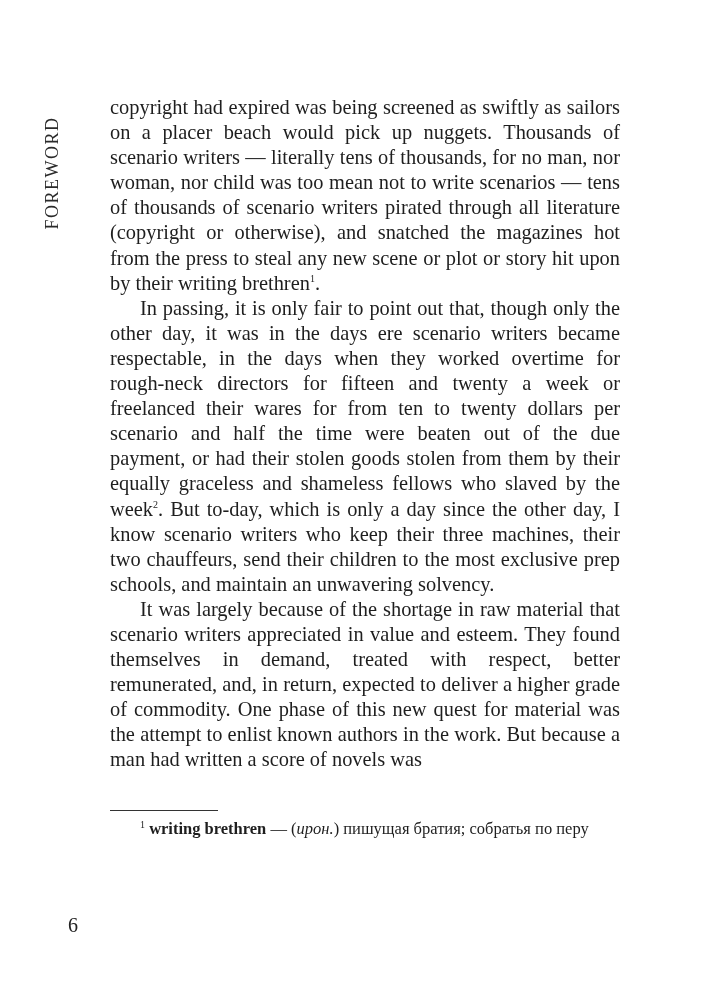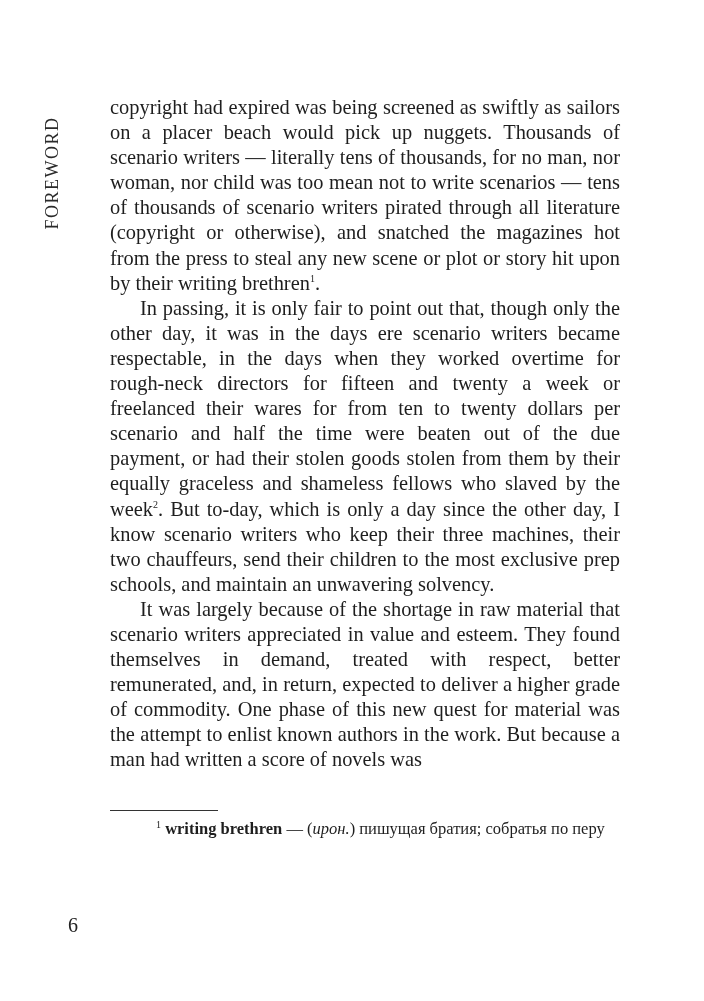--- a/index.html
+++ b/index.html
@@ -13,21 +13,21 @@
     white-space: nowrap; font-size: 18px; letter-spacing: 1.5px; color: #2a2a2a;
   }
   .body-text {
     position: absolute; left: 110px; top: 95px; width: 510px;
     font-size: 20.4px; line-height: 25.1px; text-align: justify;
   }
   .body-text p { margin: 0; font-family: Liberation Serif, serif; }
   .body-text p.indent { text-indent: 30px; }
   sup { font-size: 10px; line-height: 0; vertical-align: super; }
   .fn-rule { position: absolute; left: 110px; top: 810px; width: 108px; height: 1px; background: #333; }
-  .footnotes { position: absolute; left: 126px; top: 818px; width: 510px; font-size: 16.5px; line-height: 21px; text-align: justify; }
+  .footnotes { position: absolute; left: 110px; top: 818px; width: 510px; font-size: 16.5px; line-height: 21px; text-align: justify; }
   .footnotes p { margin: 0; text-indent: 30px; }
   .footnotes b { font-weight: bold; }
   .footnotes i { font-style: italic; }
   .page-number { position: absolute; left: 68px; top: 914px; font-size: 20px; color: #222; }
 </style>
 </head>
 <body>
 
 <div class="running-head">
   <span>FOREWORD</span>

